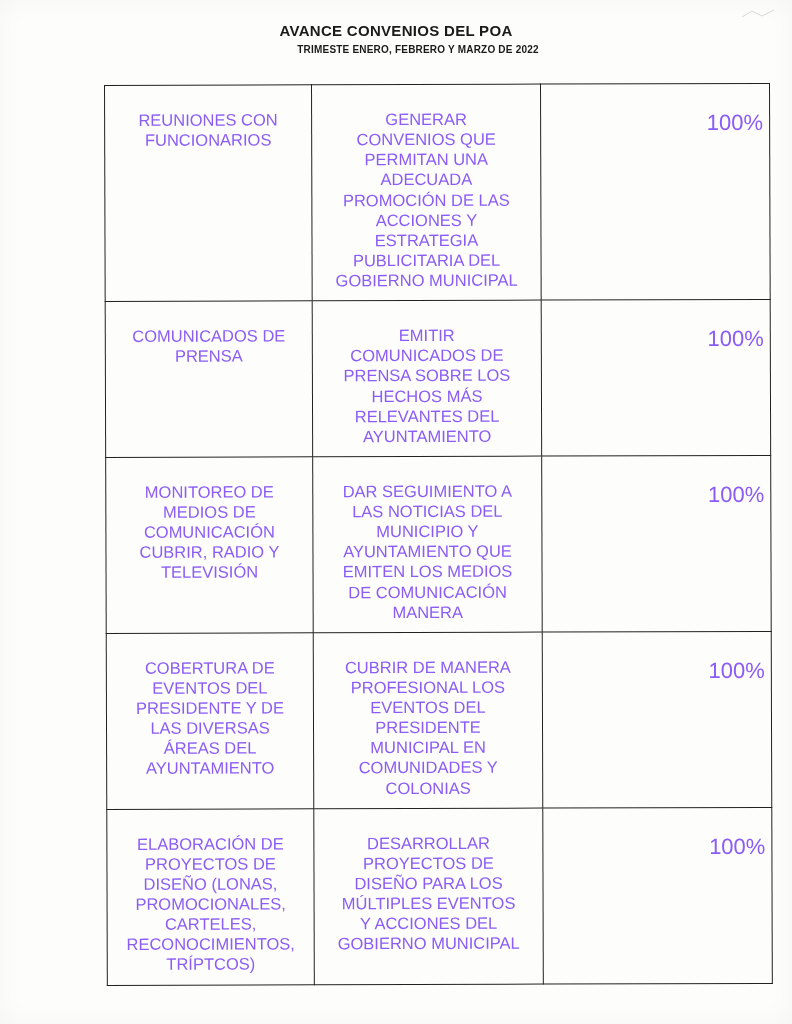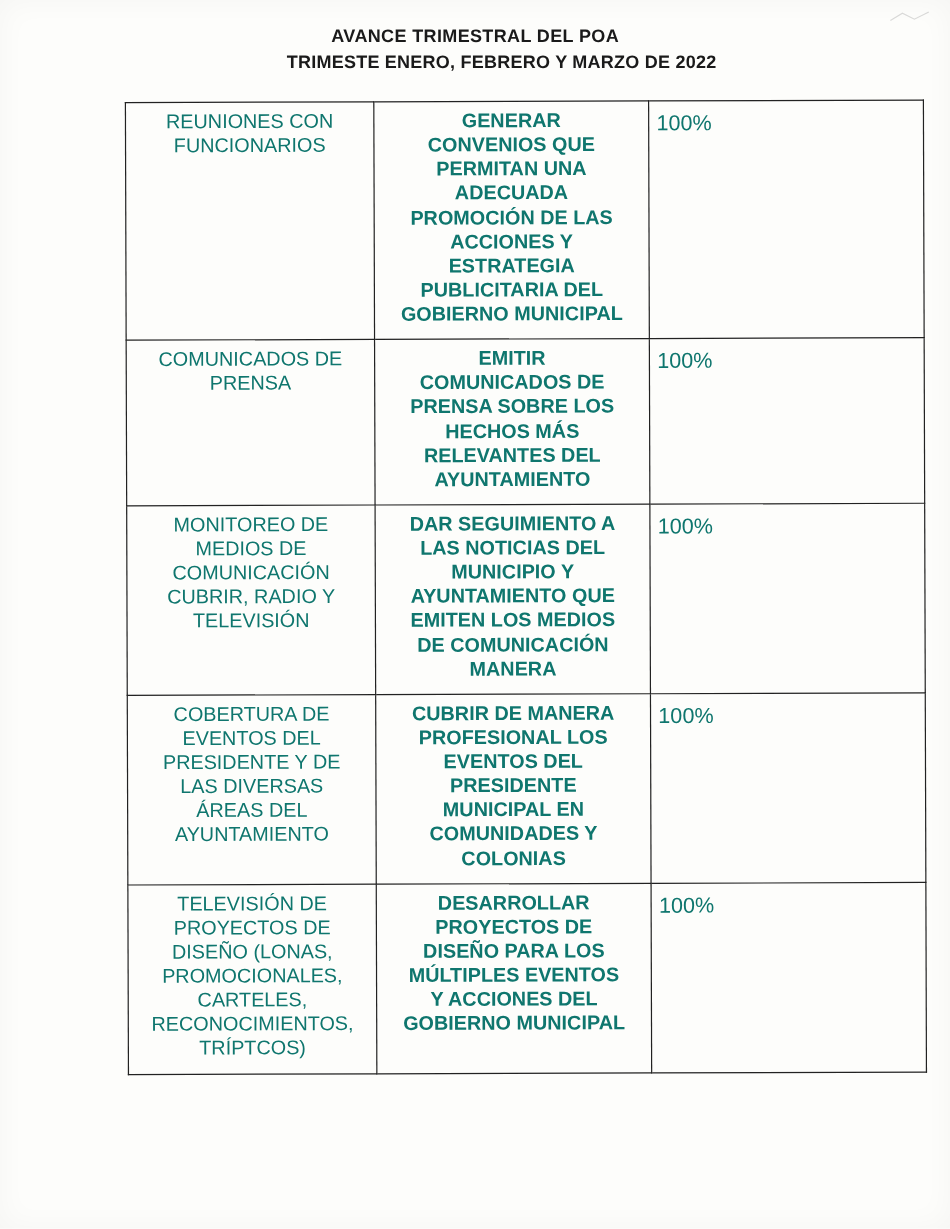--- a/index.html
+++ b/index.html
@@ -34,63 +34,62 @@
     padding-top: 22px;
   }
   .doc-title-1 {
     font-size: 15px;
     font-weight: bold;
     letter-spacing: 0.3px;
     line-height: 1.25;
     font-family: "Liberation Sans", sans-serif;
   }
   .doc-title-2 {
-    font-size: 15px;
+    font-size: 10px;
     font-weight: bold;
     letter-spacing: 0.2px;
     line-height: 1.25;
     margin-top: 3px;
     margin-left: 44px;
   }
   .table-wrap {
     position: absolute;
     left: 104px;
     top: 84px;
     width: 626px;
   }
   table.poa {
     border-collapse: collapse;
     width: 626px;
     table-layout: fixed;
   }
   table.poa td {
     border: 1.6px solid #222;
     vertical-align: top;
-    padding: 6px 6px 10px 6px;
+    padding: 24px 6px 10px 6px;
     font-size: 16.5px;
     line-height: 1.22;
     text-align: center;
     font-family: "Liberation Sans", sans-serif;
-    color: #0f766e;
+    color: #8b5cf6;
   }
   td.col-activity {
     width: 194px;
   }
   td.col-objective {
     width: 216px;
-    font-weight: bold;
   }
   td.col-progress {
     width: 216px;
     vertical-align: top;
   }
   .pct {
     display: block;
-    text-align: left;
-    font-size: 18px;
+    text-align: right;
+    font-size: 22px;
     padding-top: 2px;
   }
   .cell-text {
     display: block;
     white-space: pre-line;
   }
   
   .skew {
     transform: rotate(-0.18deg);
     transform-origin: 50% 0;
@@ -103,21 +102,21 @@
     height: 12px;
     opacity: 0.35;
   }
 </style>
 </head>
 <body>
 
 <div class="page">
 
   <div class="doc-header">
-    <div class="doc-title-1">AVANCE TRIMESTRAL DEL POA</div>
+    <div class="doc-title-1">AVANCE CONVENIOS DEL POA</div>
     <div class="doc-title-2">TRIMESTE ENERO, FEBRERO Y MARZO DE 2022</div>
   </div>
 
   <div class="table-wrap skew">
     <table class="poa">
       <tbody>
 
         <tr>
           <td class="col-activity">
             <span class="cell-text">REUNIONES CON
@@ -197,21 +196,21 @@
 COMUNIDADES Y
 COLONIAS</span>
           </td>
           <td class="col-progress">
             <span class="pct">100%</span>
           </td>
         </tr>
 
         <tr>
           <td class="col-activity">
-            <span class="cell-text">TELEVISIÓN DE
+            <span class="cell-text">ELABORACIÓN DE
 PROYECTOS DE
 DISEÑO (LONAS,
 PROMOCIONALES,
 CARTELES,
 RECONOCIMIENTOS,
 TRÍPTCOS)</span>
           </td>
           <td class="col-objective">
             <span class="cell-text">DESARROLLAR
 PROYECTOS DE

